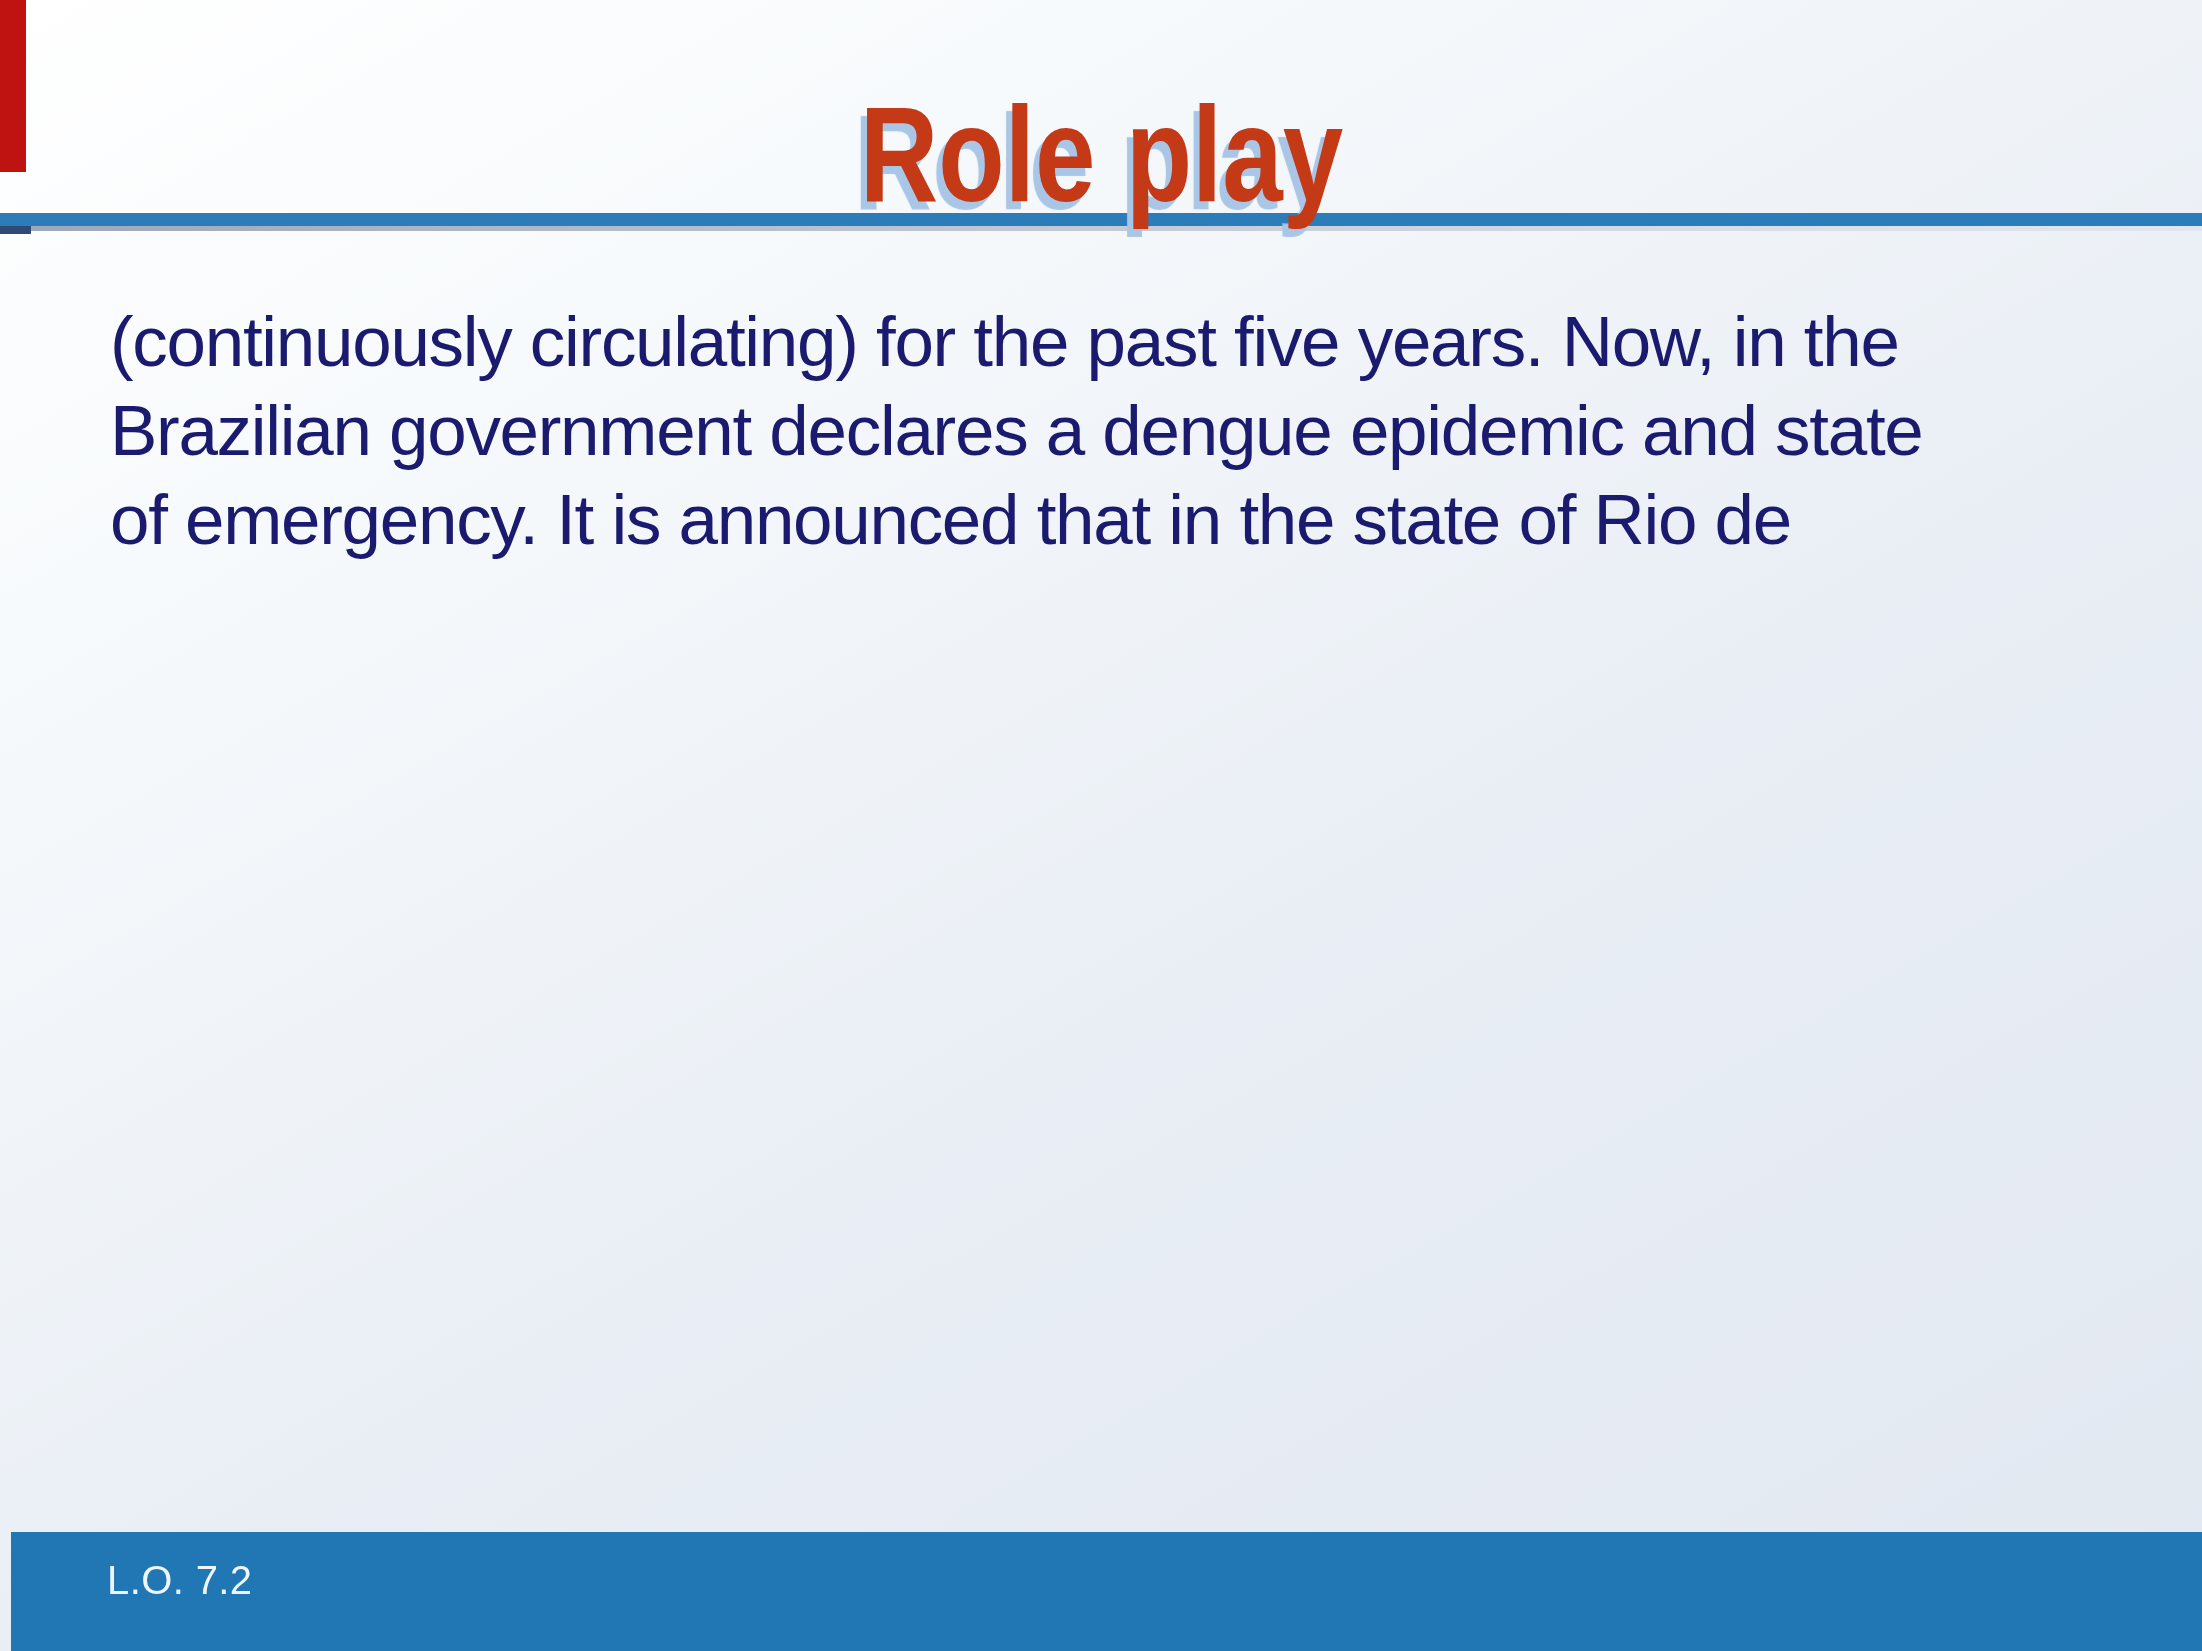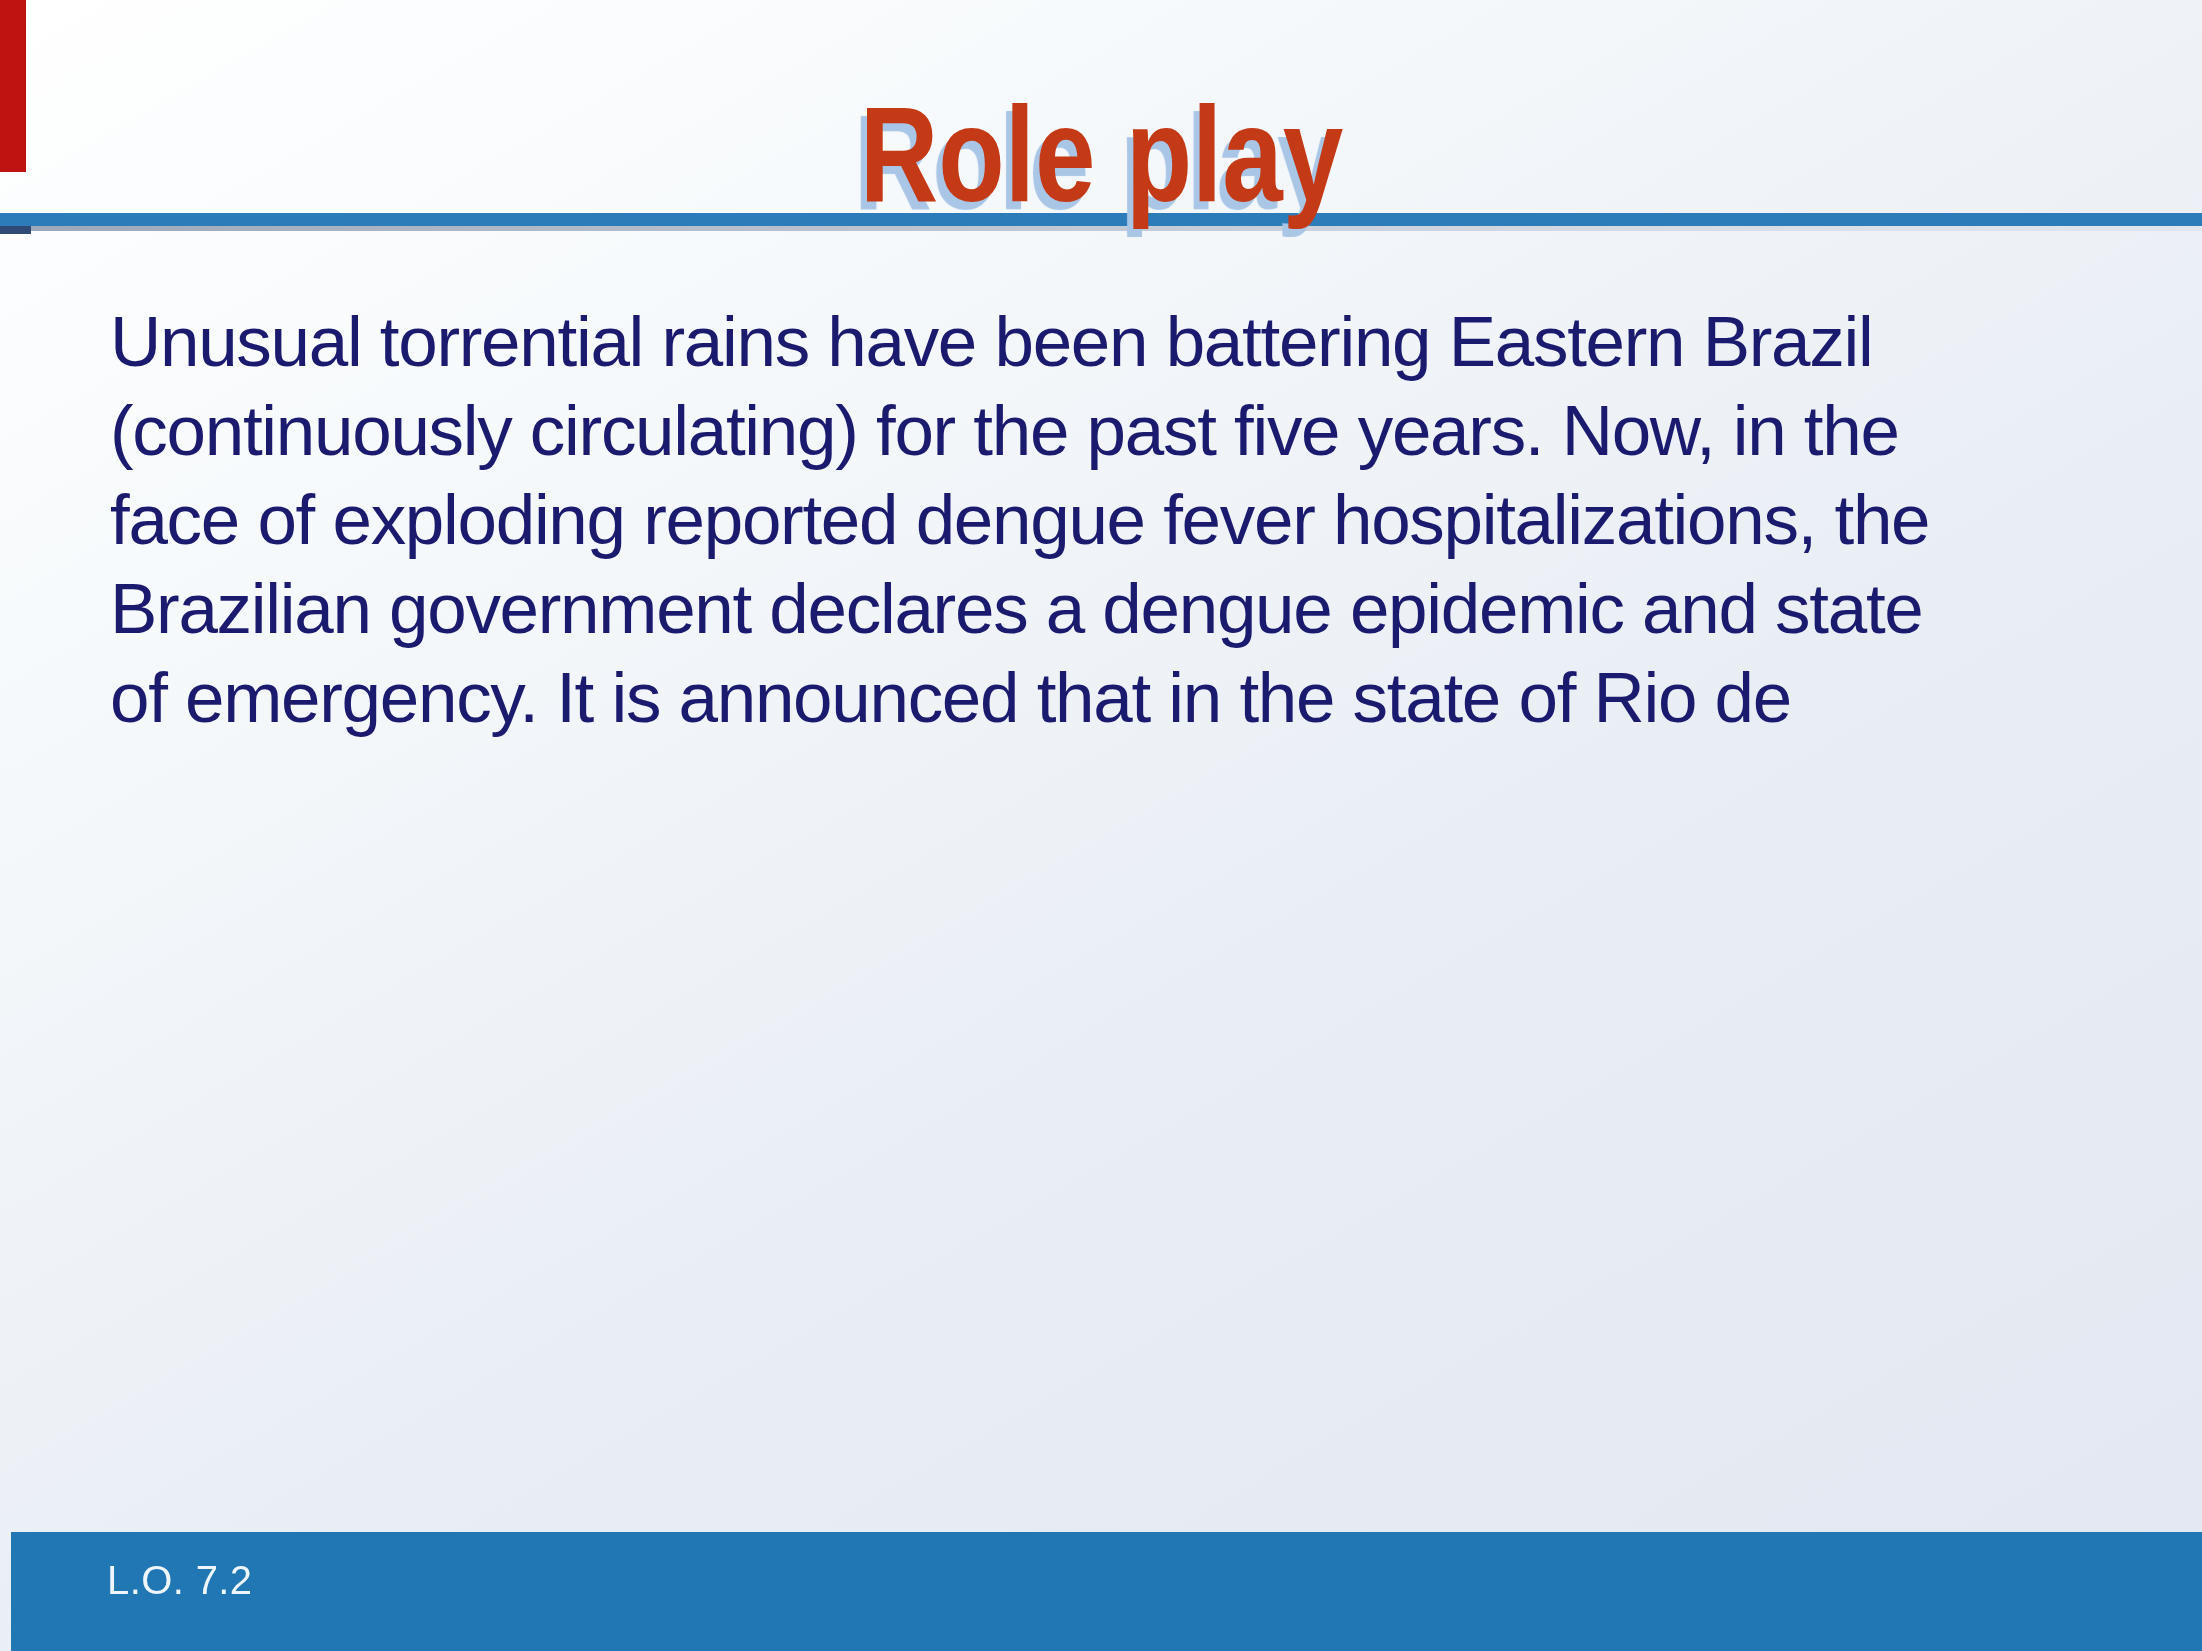--- a/index.html
+++ b/index.html
@@ -75,23 +75,21 @@
 </head>
 <body>
 
 <div class="corner-bar"></div>
 
 <h1 class="title">Role play</h1>
 
 <div class="rule"></div>
 
 <div class="body-text">
-    <div>Unusual torrential rains have been battering Eastern Brazil</div>
     <div>(continuously circulating) for the past five years. Now, in the</div>
-    <div>face of exploding reported dengue fever hospitalizations, the</div>
     <div>Brazilian government declares a dengue epidemic and state</div>
     <div>of emergency. It is announced that in the state of Rio de</div>
   </div>
 
 <div class="footer">
   <div class="footer-label">L.O. 7.2</div>
 </div>
 
 
 </body></html>

